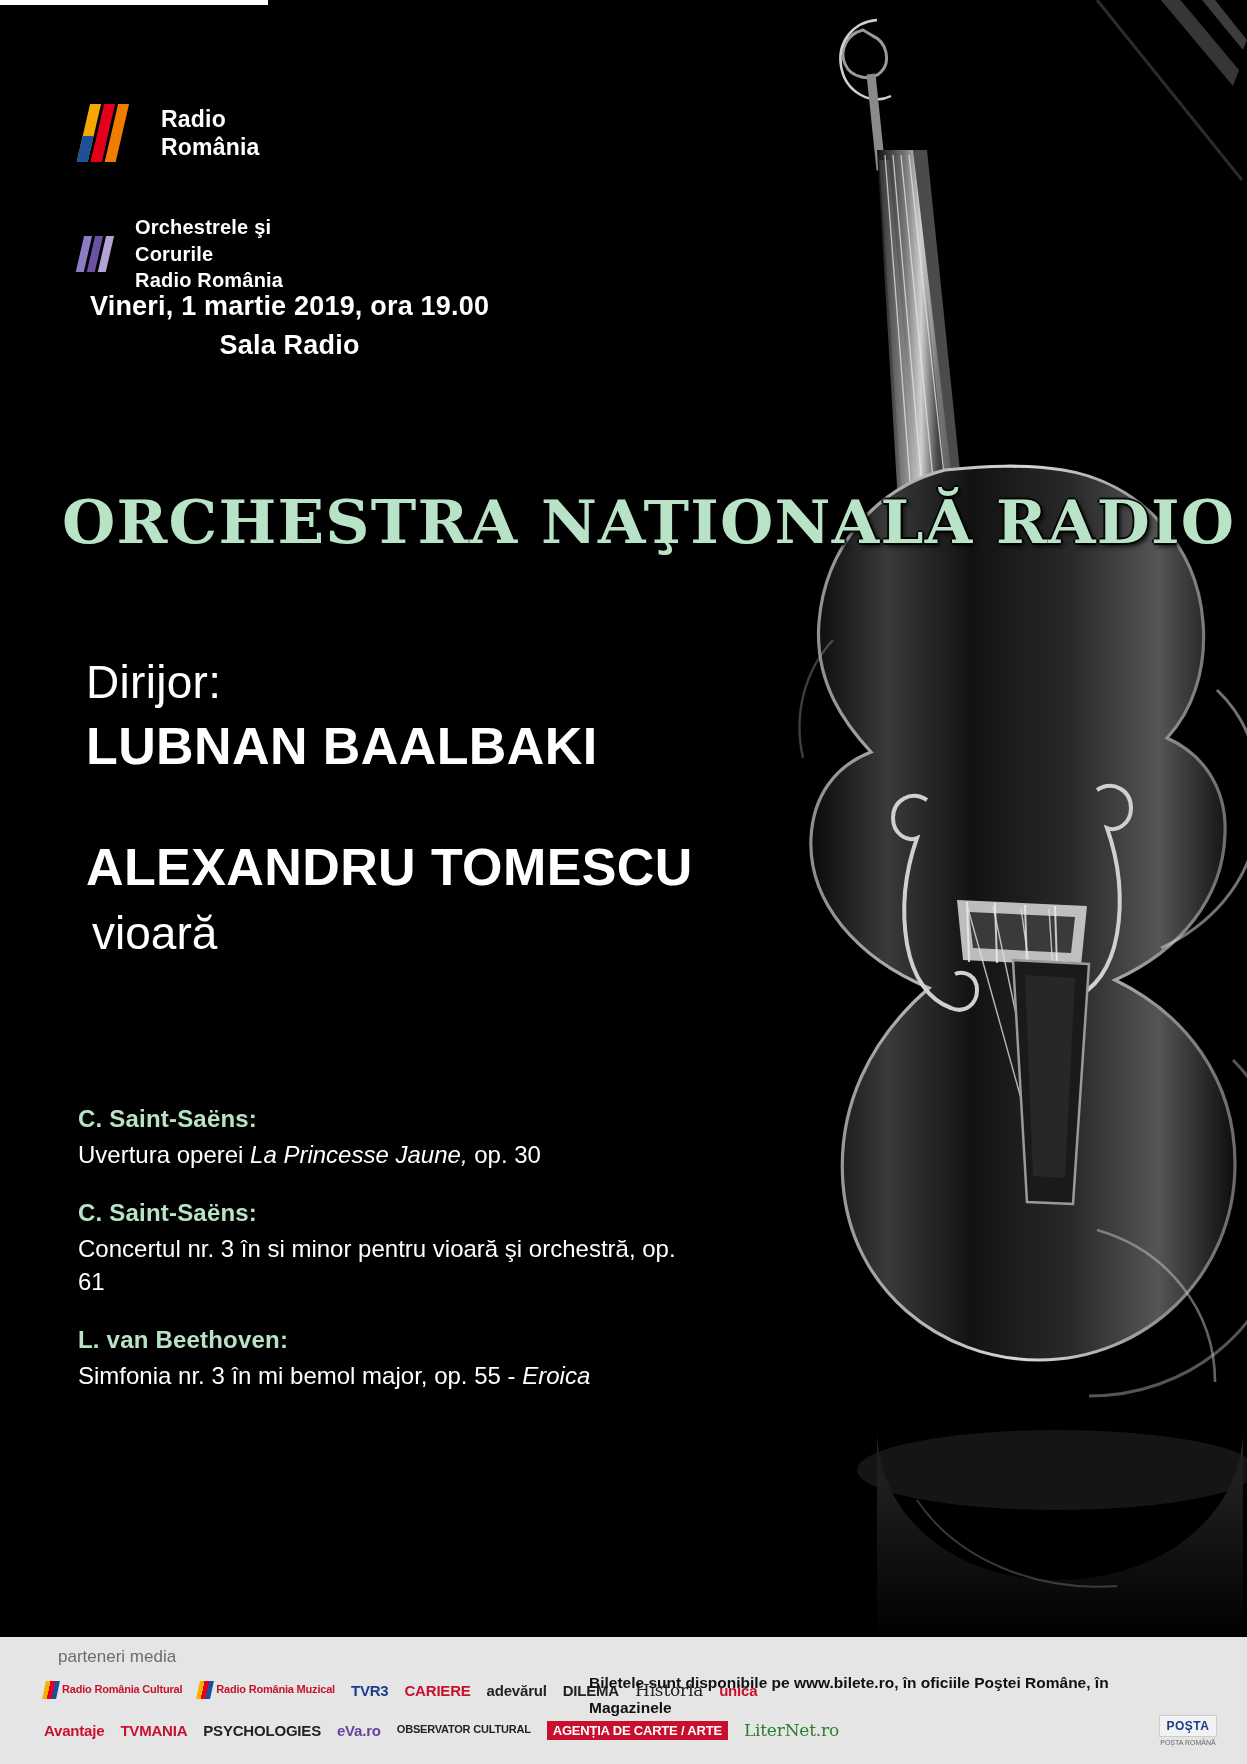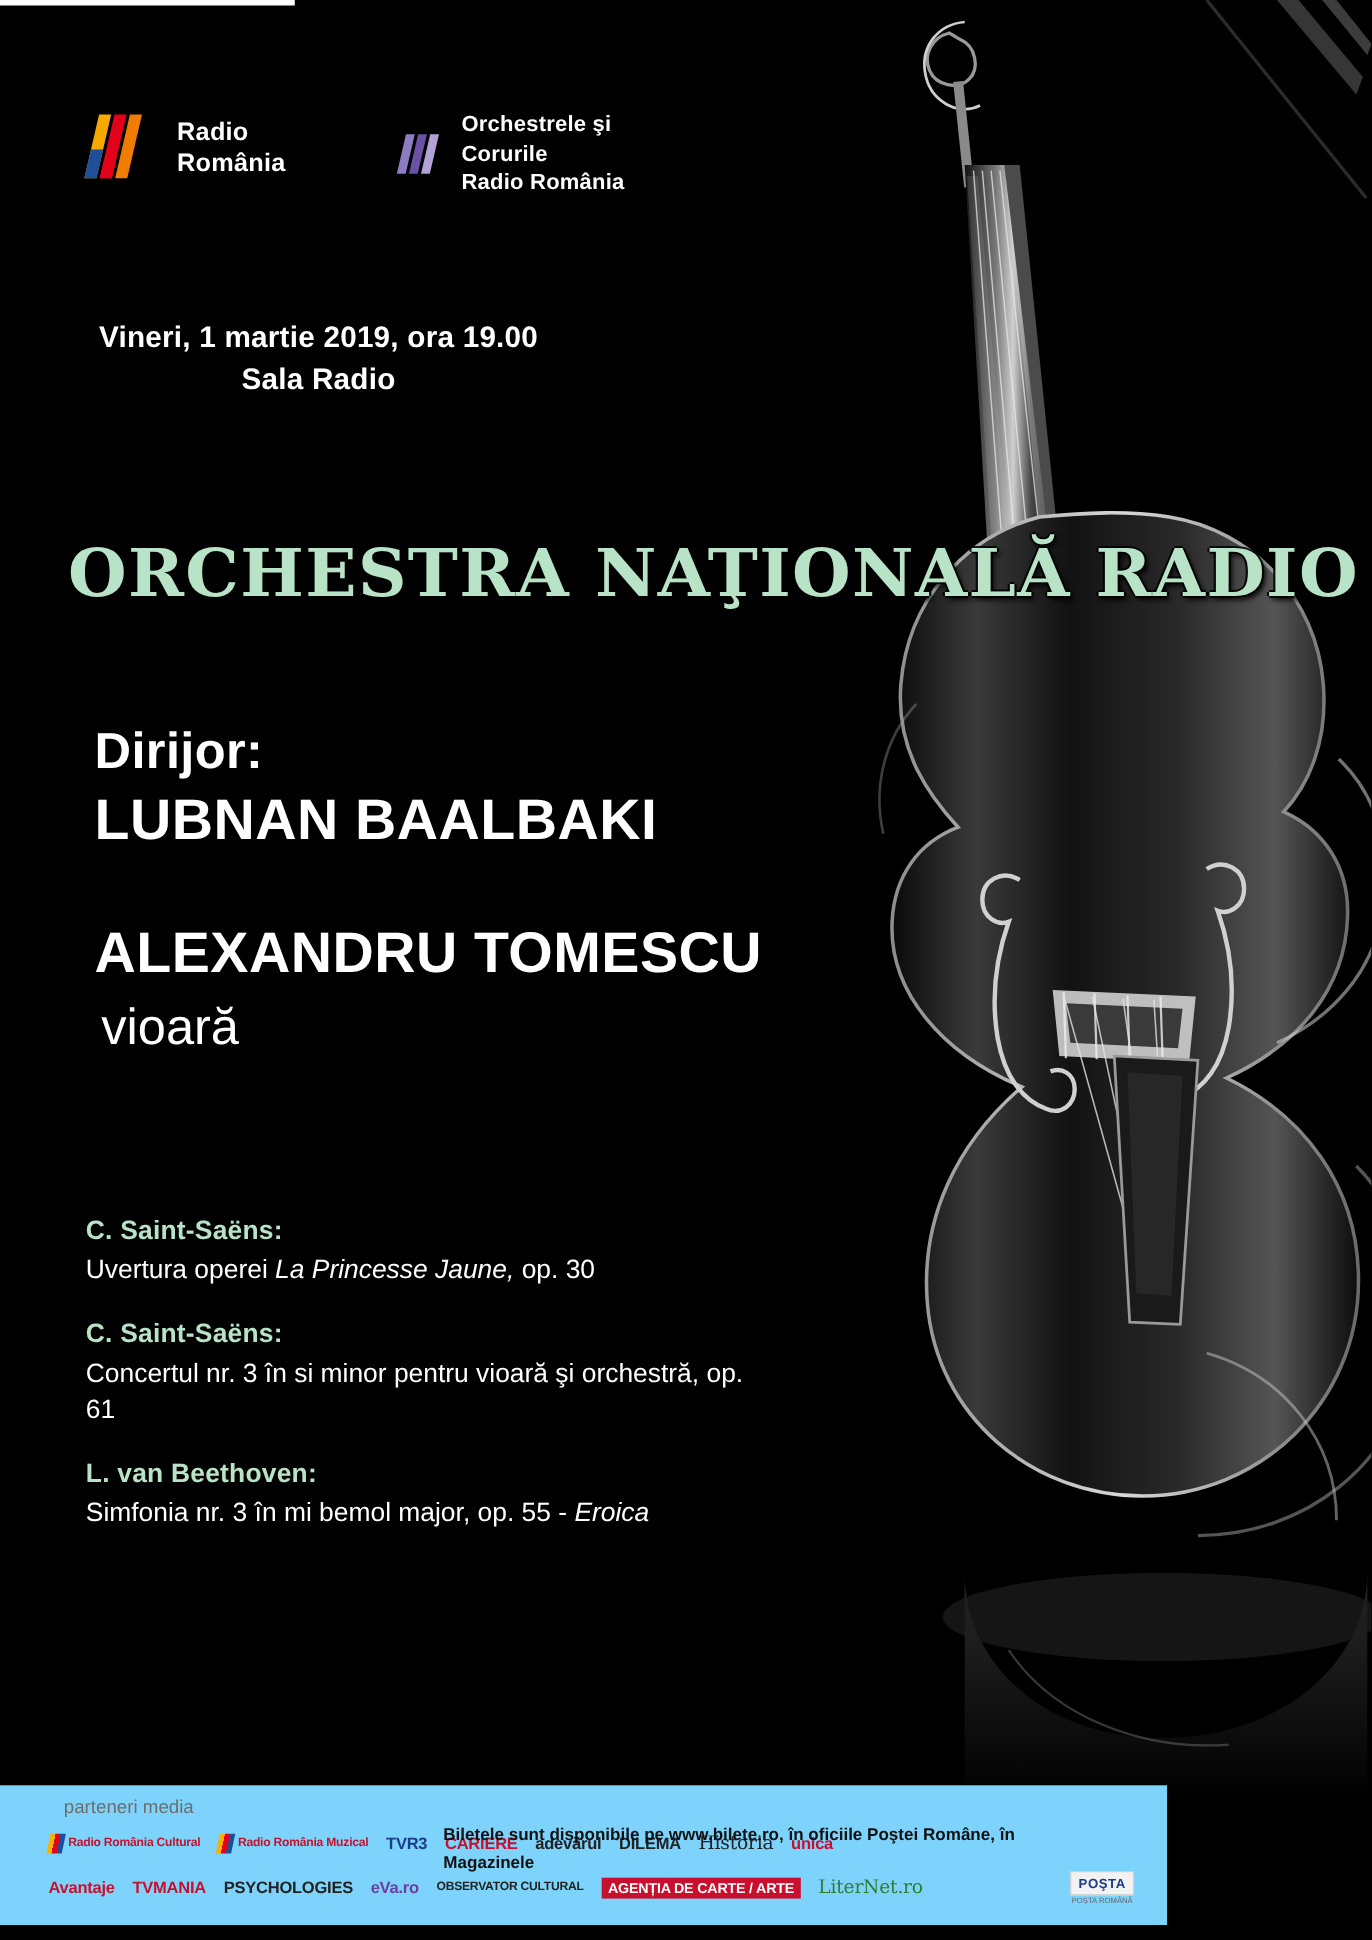--- a/index.html
+++ b/index.html
@@ -30,21 +30,22 @@
   }
   .art svg { display: block; }
 
   
   .logos {
     position: absolute;
     left: 75px;
     top: 100px;
     display: flex;
     align-items: flex-start;
-    gap: 100px;
+    gap: 48px;
+    flex-direction: column;
   }
   .logo-block { display: flex; align-items: center; gap: 14px; }
   .logo-mark { display: block; }
   .logo-text {
     color: #ffffff;
     font-size: 23px;
     font-weight: bold;
     line-height: 1.22;
     letter-spacing: .2px;
     white-space: pre-line;
@@ -88,21 +89,21 @@
       0 2px 0 rgba(0,0,0,.85),
       0 -2px 0 rgba(0,0,0,.85),
       3px 3px 5px rgba(0,0,0,.9);
     white-space: nowrap;
   }
 
   
   .performers { position: absolute; left: 86px; top: 655px; color: #fff; }
   .role {
     font-size: 46px;
-    font-weight: bold;
+    font-weight: normal;
     line-height: 1.18;
     letter-spacing: .3px;
   }
   .person {
     font-size: 52px;
     font-weight: bold;
     line-height: 1.2;
     letter-spacing: .4px;
     margin-top: 6px;
   }
@@ -130,24 +131,24 @@
     font-size: 24px;
     font-weight: normal;
     line-height: 1.38;
   }
   .work i { font-style: italic; }
 
   
   .footer {
     position: absolute;
     left: 0;
-    bottom: 14px;
-    width: 1061px;
+    bottom: 0;
+    width: 1247px;
     height: 127px;
-    background: #7dd3fc;
+    background: #e5e5e5;
   }
   .partners-label {
     position: absolute;
     left: 58px;
     top: 10px;
     color: #6d6d6d;
     font-size: 17px;
   }
   .partner-rows {
     position: absolute;

